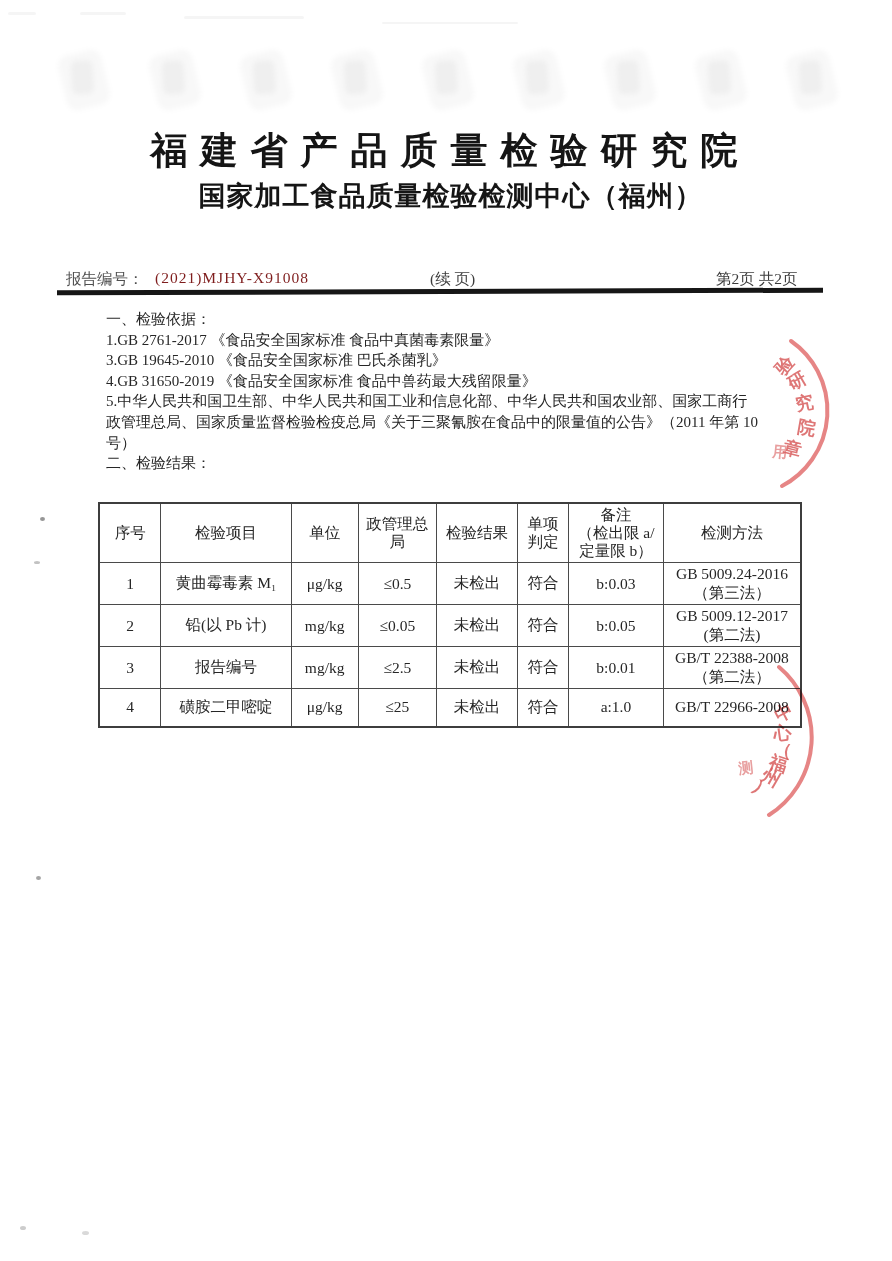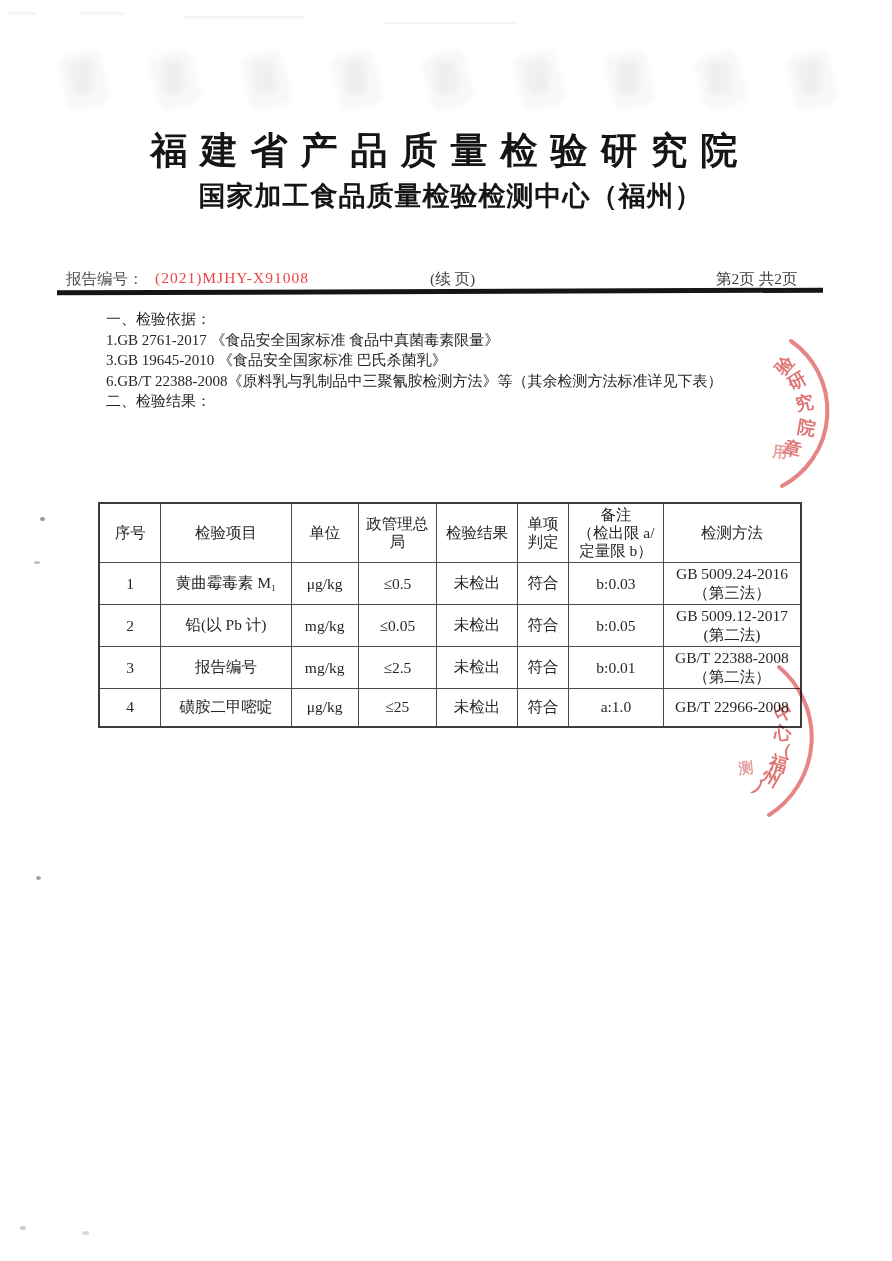--- a/index.html
+++ b/index.html
@@ -20,21 +20,21 @@
   .speck { position:absolute; border-radius:50%; }
 
   .hdr { position:absolute; left:0; width:100%; text-align:center; color:#151515;padding-left:9px; }
   .org-title   { top:126px; font-size:37px; font-weight:bold; letter-spacing:13px; }
   .center-title{ top:178px; font-size:27px; font-weight:bold; letter-spacing:1px; }
   .report-title{ top:224px; font-size:30px; font-weight:bold; letter-spacing:27px; padding-left:27px; }
 
   .meta { position:absolute; top:269px; left:0; width:100%; font-size:15.5px; }
   .meta span { position:absolute; white-space:nowrap; }
   .meta .lbl  { left:66px;  color:#4f4f4f; }
-  .meta .no   { left:155px; color:#ef4444; letter-spacing:1px; }
+  .meta .no   { left:155px; color:#7f1d1d; letter-spacing:1px; }
   .meta .cont { left:430px; color:#3c3c3c; }
   .meta .pg   { left:716px; color:#3c3c3c; }
 
   .rule { position:absolute; top:289px; left:57px; width:766px; height:4.5px;
     background:#161616; transform:rotate(-0.2deg); }
 
   .basis { position:absolute; top:309px; left:106px; width:678px;
     font-size:15px; line-height:20.6px; color:#262626; }
   .basis p { white-space:pre-line; }
 
@@ -92,21 +92,24 @@
     <span class="no">(2021)MJHY-X91008</span>
     <span class="cont">(续 页)</span>
     <span class="pg">第2页 共2页</span>
   </div>
   <div class="rule"></div>
 
   <div class="basis">
     <p>一、检验依据：</p>
     <p>1.GB 2761-2017 《食品安全国家标准 食品中真菌毒素限量》</p>
     <p>3.GB 19645-2010 《食品安全国家标准 巴氏杀菌乳》</p>
-    <p>6.GB/T 22388-2008《原料乳与乳制品中三聚氰胺检测方法》等（其余检测方法标准详见下表）</p>
+    <p>4.GB 31650-2019 《食品安全国家标准 食品中兽药最大残留限量》</p>
+    <p>5.中华人民共和国卫生部、中华人民共和国工业和信息化部、中华人民共和国农业部、国家工商行
+政管理总局、国家质量监督检验检疫总局《关于三聚氰胺在食品中的限量值的公告》（2011 年第 10
+号）</p>
     <p>二、检验结果：</p>
   </div>
 
   <table class="results">
     <colgroup>
       <col style="width:8.8%">
         <col style="width:18.6%">
         <col style="width:9.5%">
       <col style="width:11.2%">
         <col style="width:11.5%">

